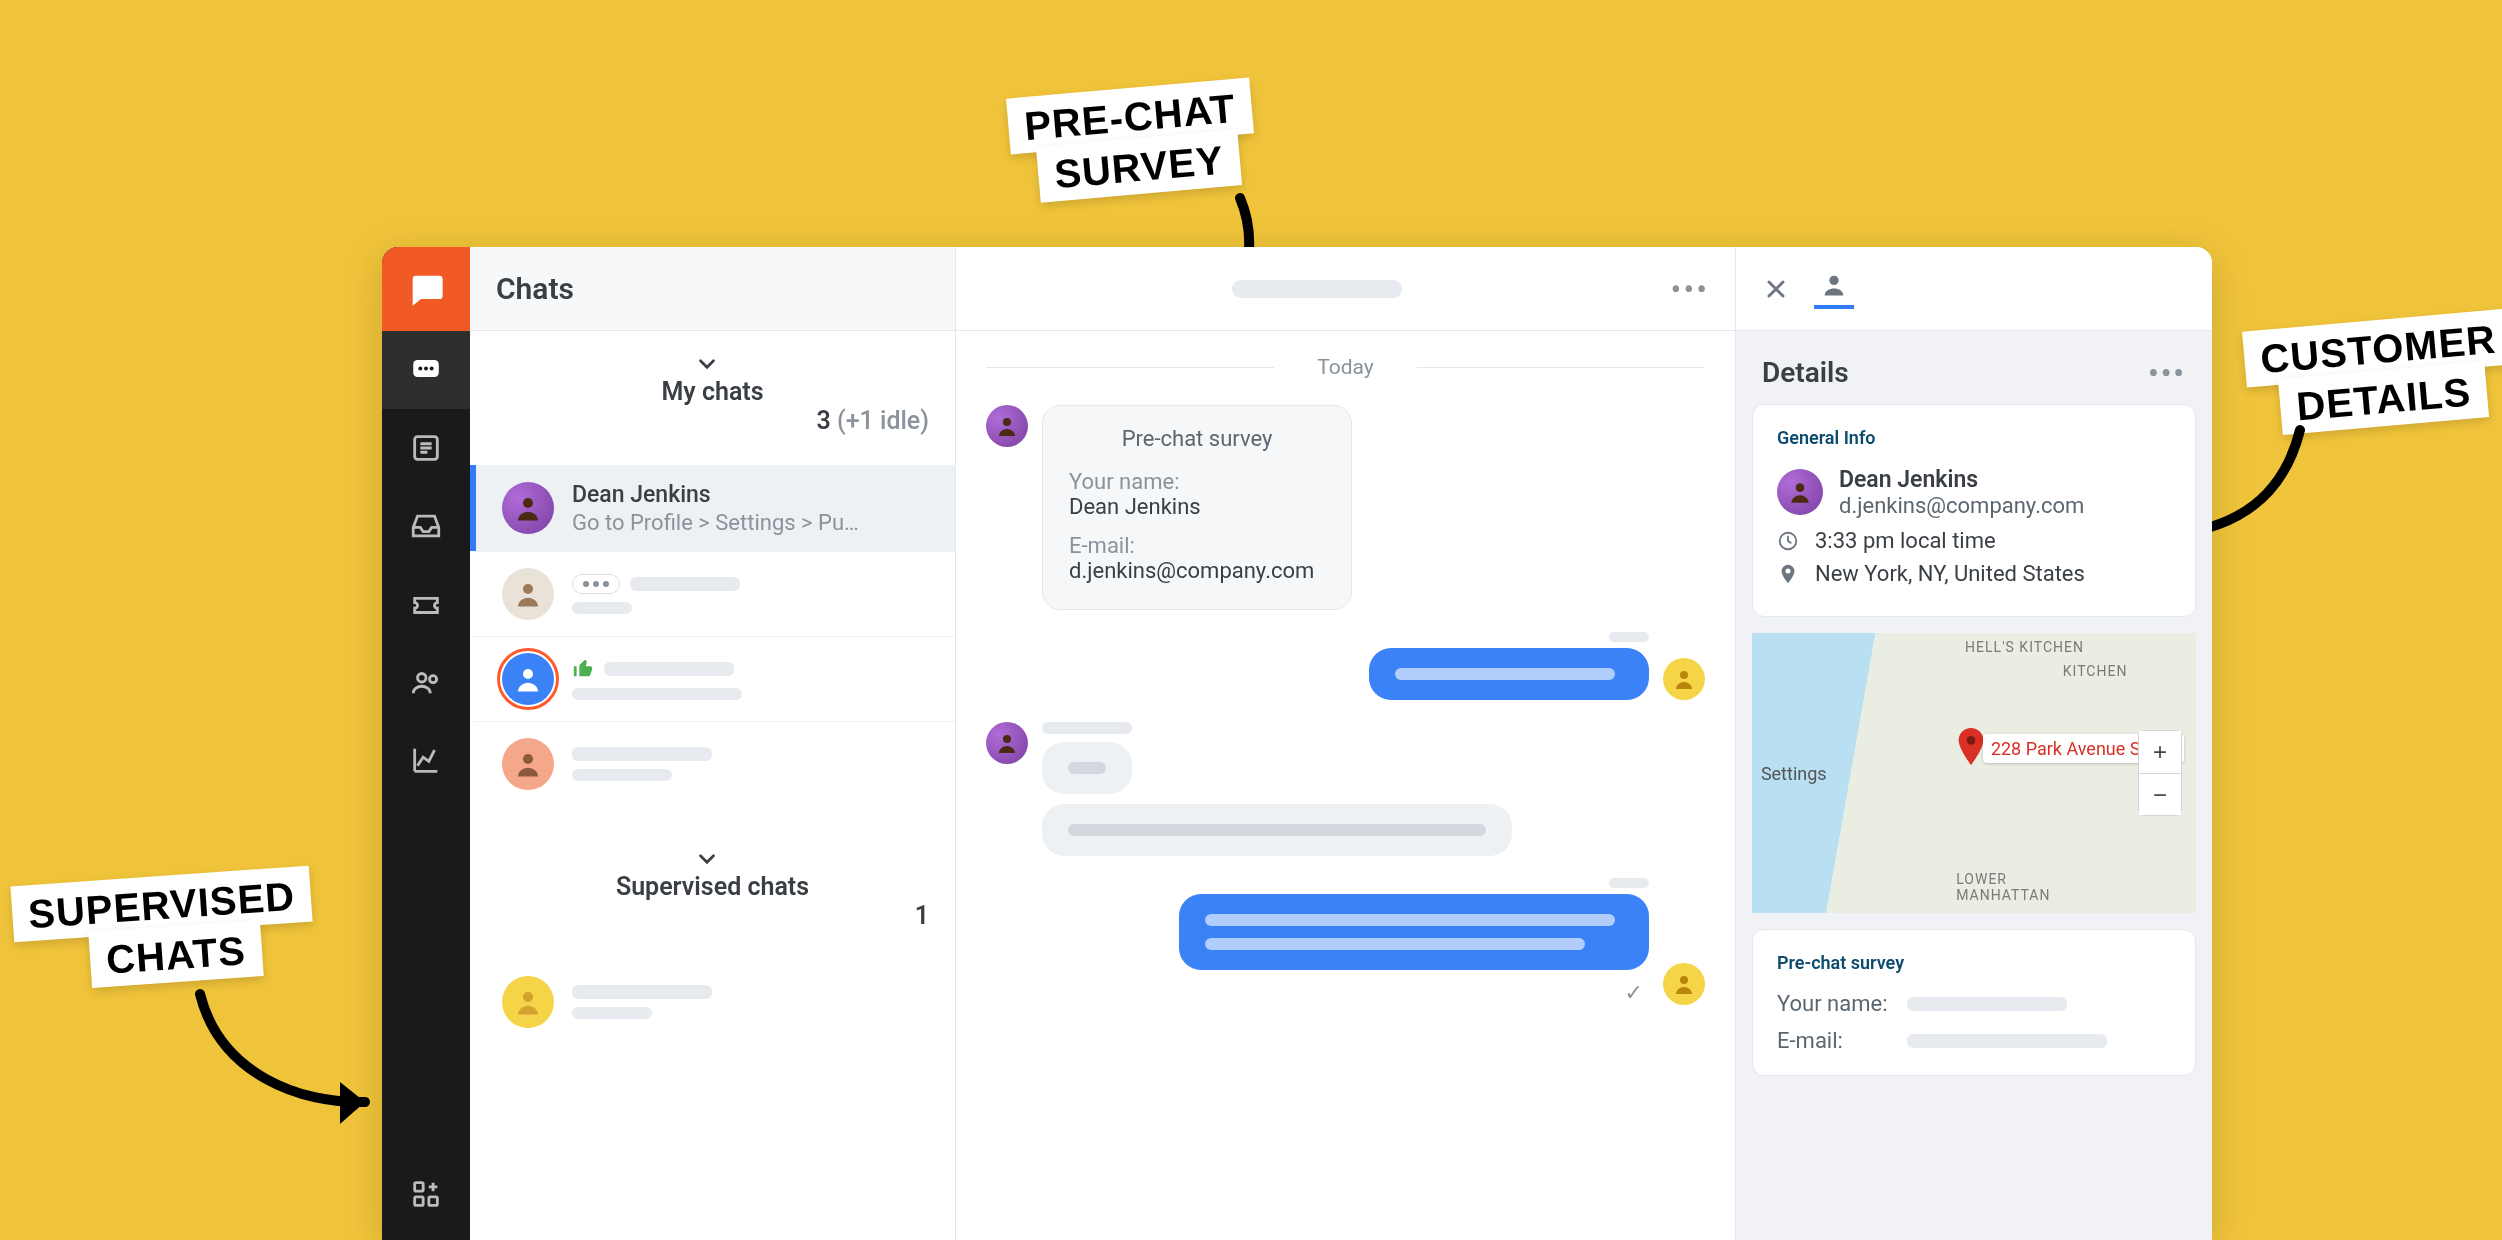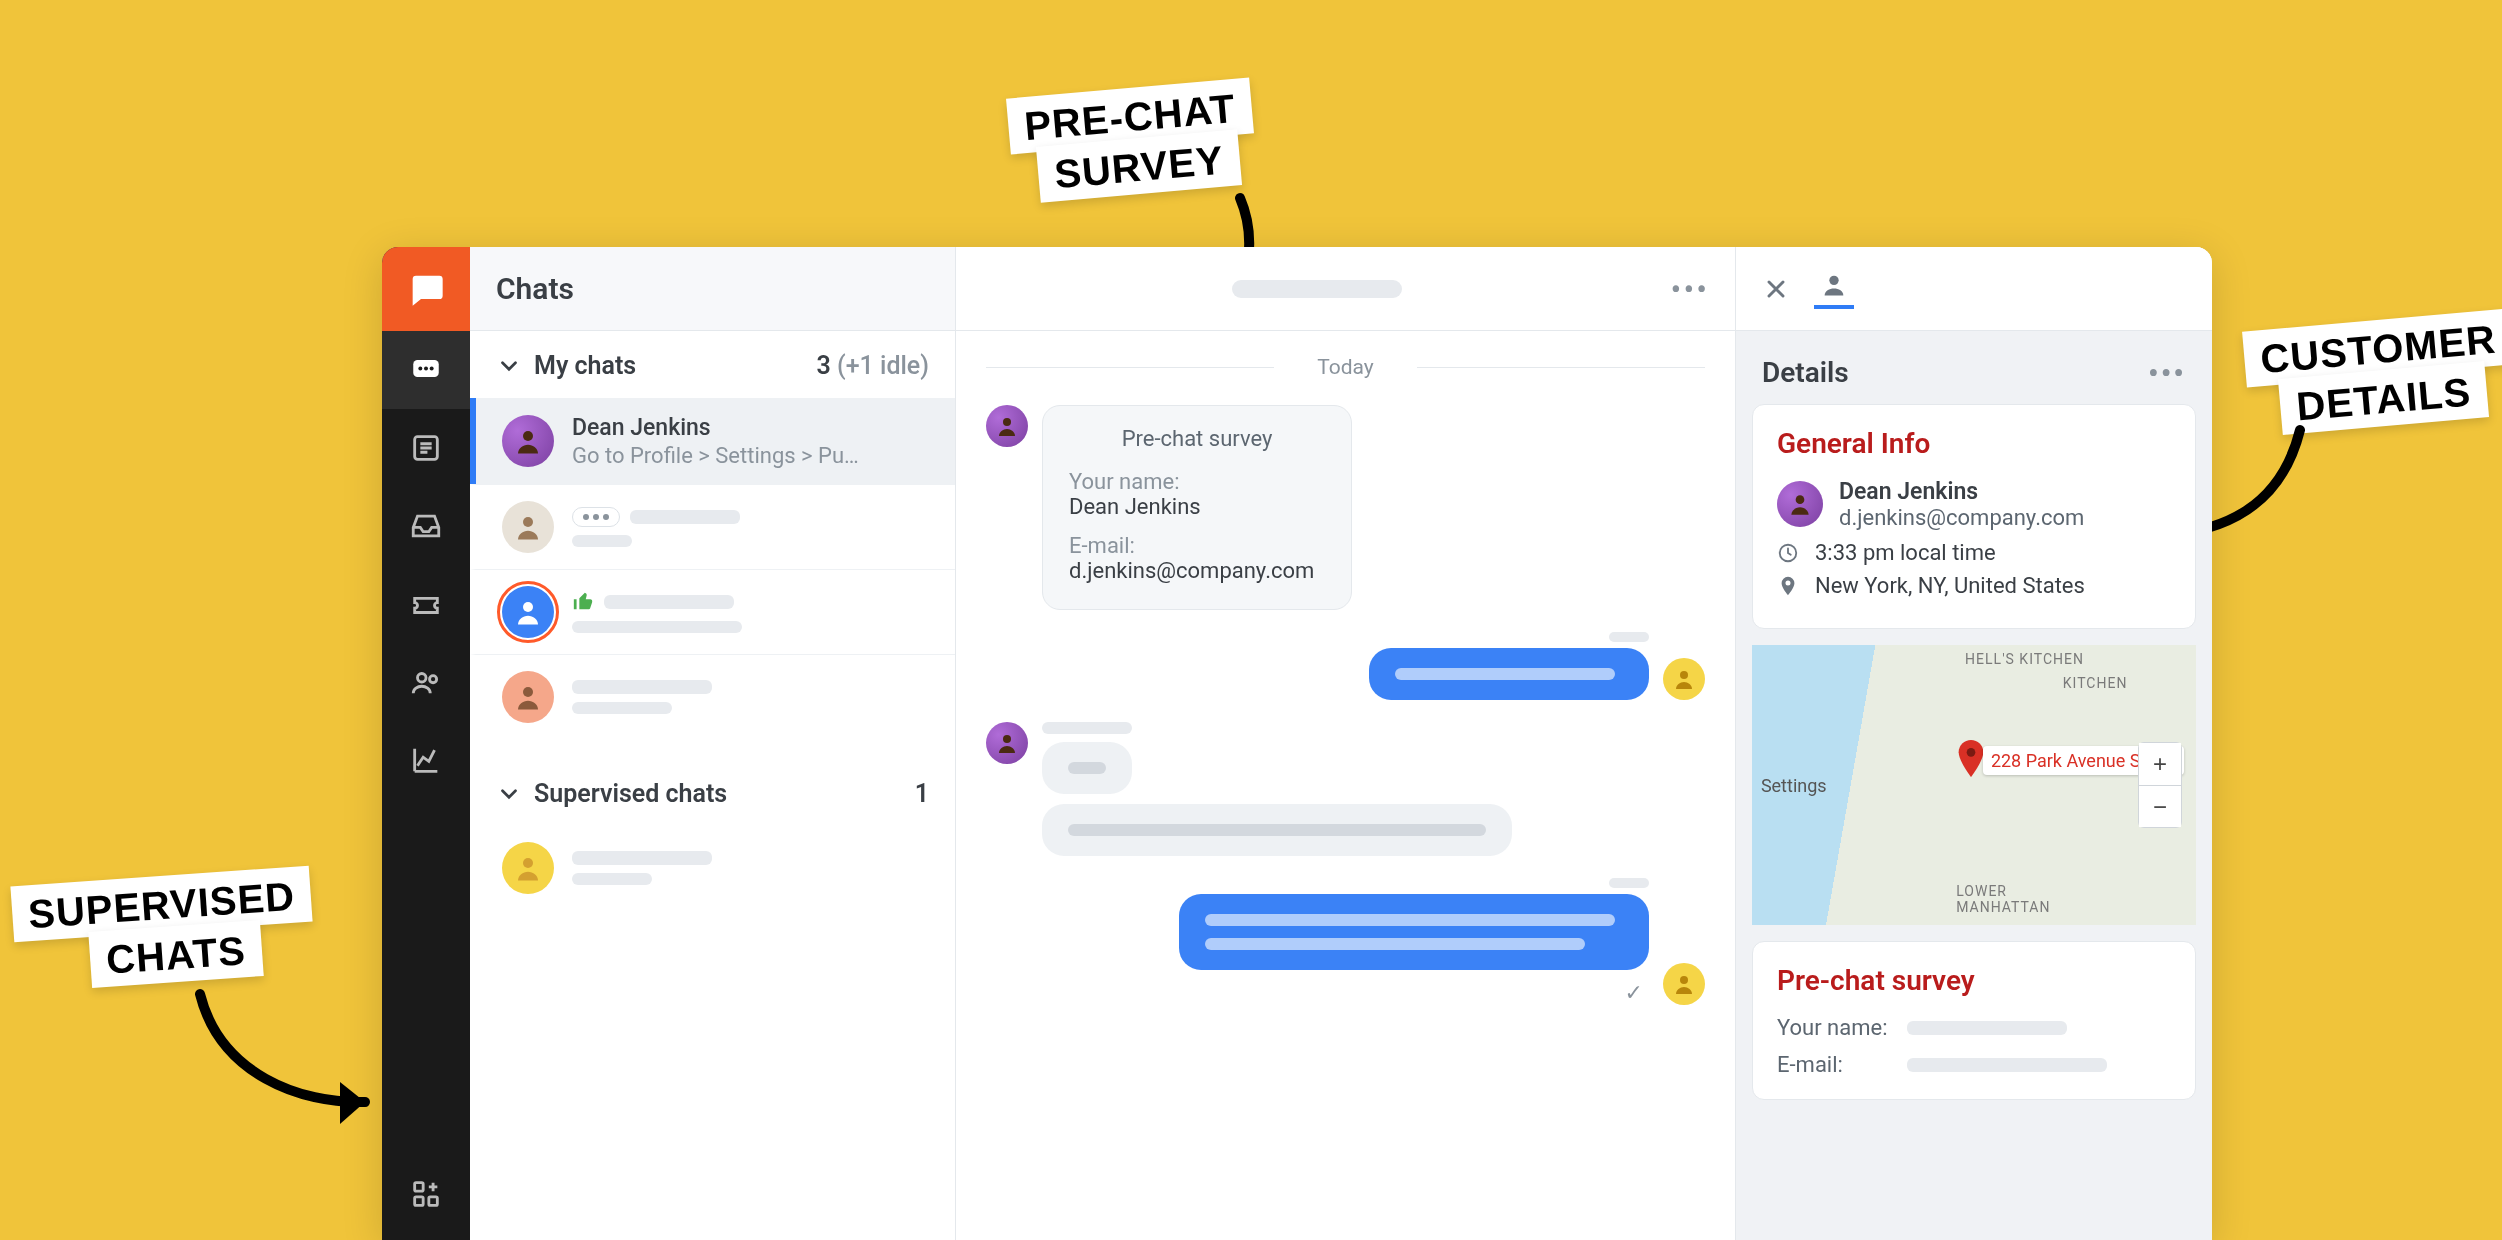--- a/index.html
+++ b/index.html
@@ -62,25 +62,26 @@
     display:flex; align-items:center;
     padding: 0 26px;
     font-size: 30px;
     font-weight: 600;
     color:#3a3f45;
     border-bottom:1px solid #e4e8ec;
     background:#f7f8fa;
   }
   .group-header {
     display:flex; align-items:center;
-    padding: 20px 26px 18px 26px;
+    padding: 20px 26px 30px 26px;
     cursor:pointer;
     font-size: 25px;
     font-weight: 600;
     color:#3a3f45;
+    flex-direction:column;
   }
   .group-header .chev { width:26px; height:26px; margin-right:12px; }
   .group-header .count { margin-left:auto; font-weight:600; color:#3a3f45; }
   .group-header .count .idle { color:#8a939c; font-weight:500; }
   .chat-list { display:flex; flex-direction:column; }
   .chat-item {
     display:flex; align-items:center;
     padding: 16px 20px 16px 26px;
     gap: 18px;
     cursor:pointer;
@@ -181,21 +182,21 @@
   .details-header .icon-btn.active { border-bottom:4px solid #2f7cf6; border-radius:0; padding-bottom:4px;}
   .details-title-row {
     display:flex; align-items:center; padding: 24px 26px 14px;
     font-size:28px; font-weight:600; color:#3a3f45;
   }
   .details-title-row .more { margin-left:auto; color:#8a939c; font-size:30px; letter-spacing:2px; cursor:pointer;}
   .panel {
     background:#fff; border:1px solid #e4e8ec; border-radius:12px;
     margin: 0 16px 16px; padding: 22px 24px;
   }
-  .panel h3 { font-size:28px; color:#b91c1c; margin-bottom:18px; font-weight:600;}
+  .panel h3 { font-size:18px; color:#0c4a6e; margin-bottom:18px; font-weight:600;}
   .gi-row { display:flex; align-items:center; gap:16px; margin-bottom:8px; color:#3a3f45; font-size:22px;}
   .gi-row .meta-icon{ width:22px;height:22px; color:#6d7680; flex-shrink:0;}
   .gi-name { font-weight:600; font-size:23px; }
   .gi-email { color:#5c6670; font-size:22px; }
   .map {
     height: 280px;
     margin: 0 16px 16px;
     border-radius:0;
     position:relative;
     background:

